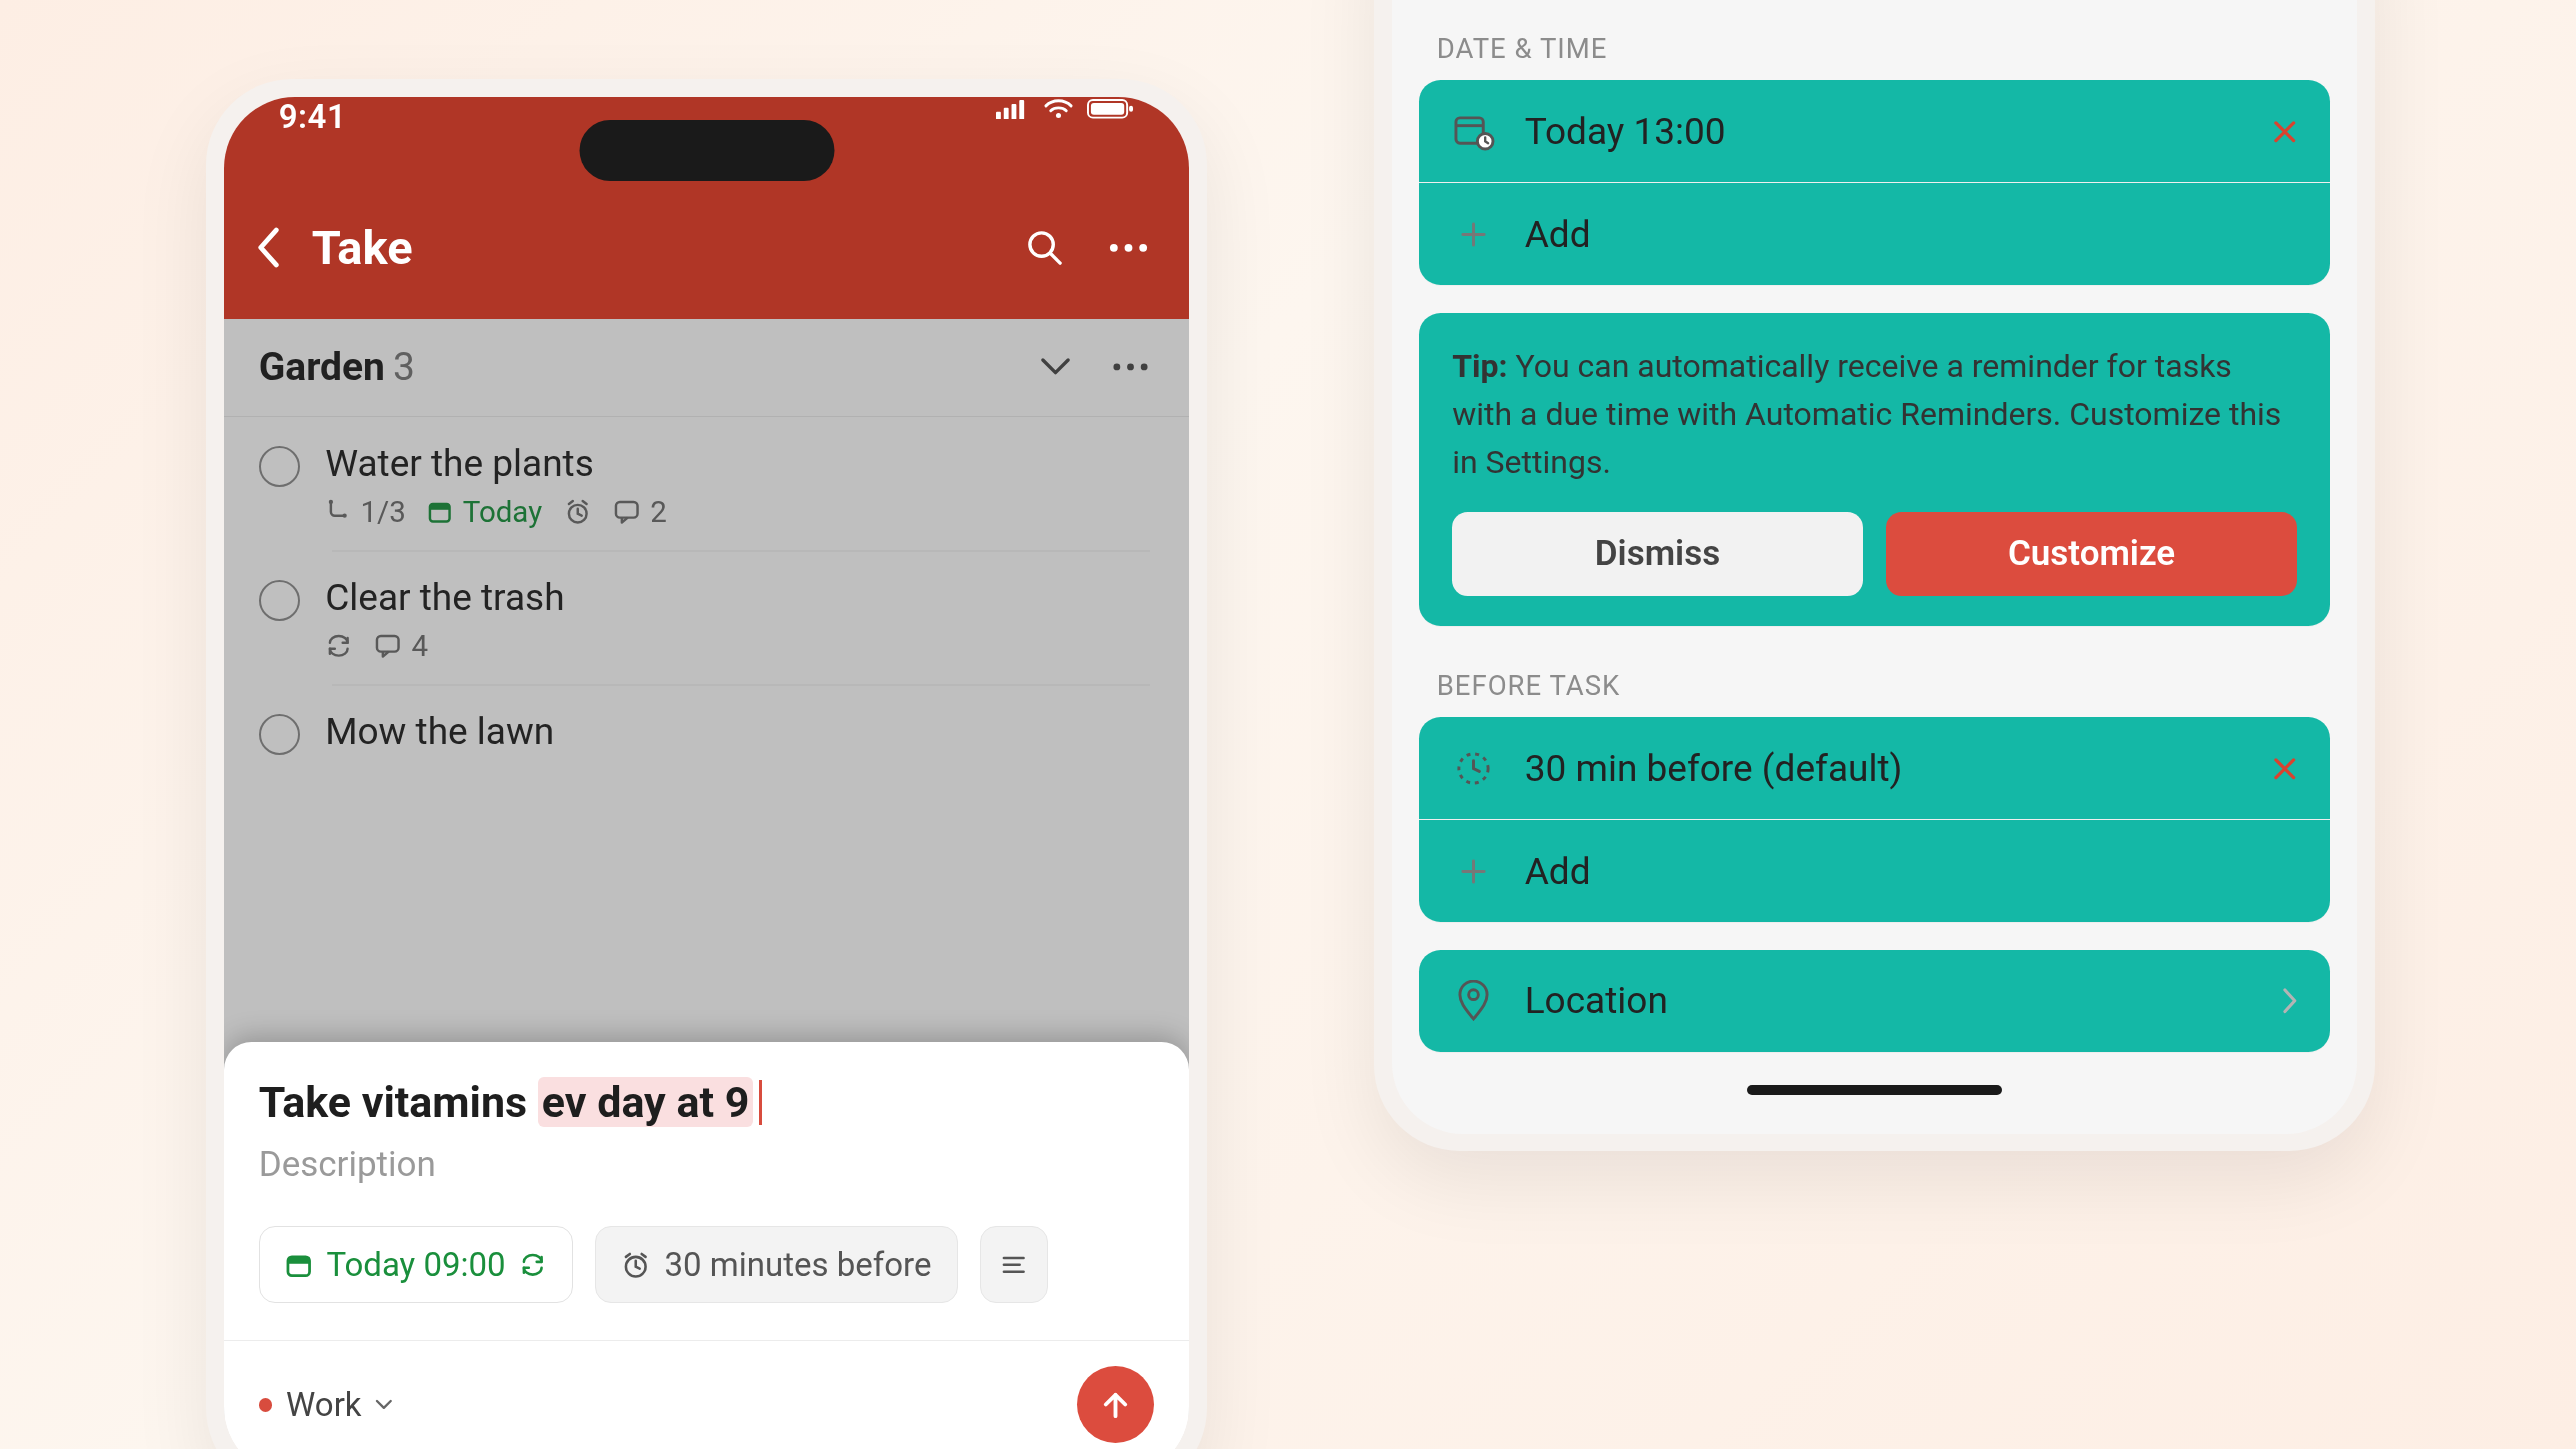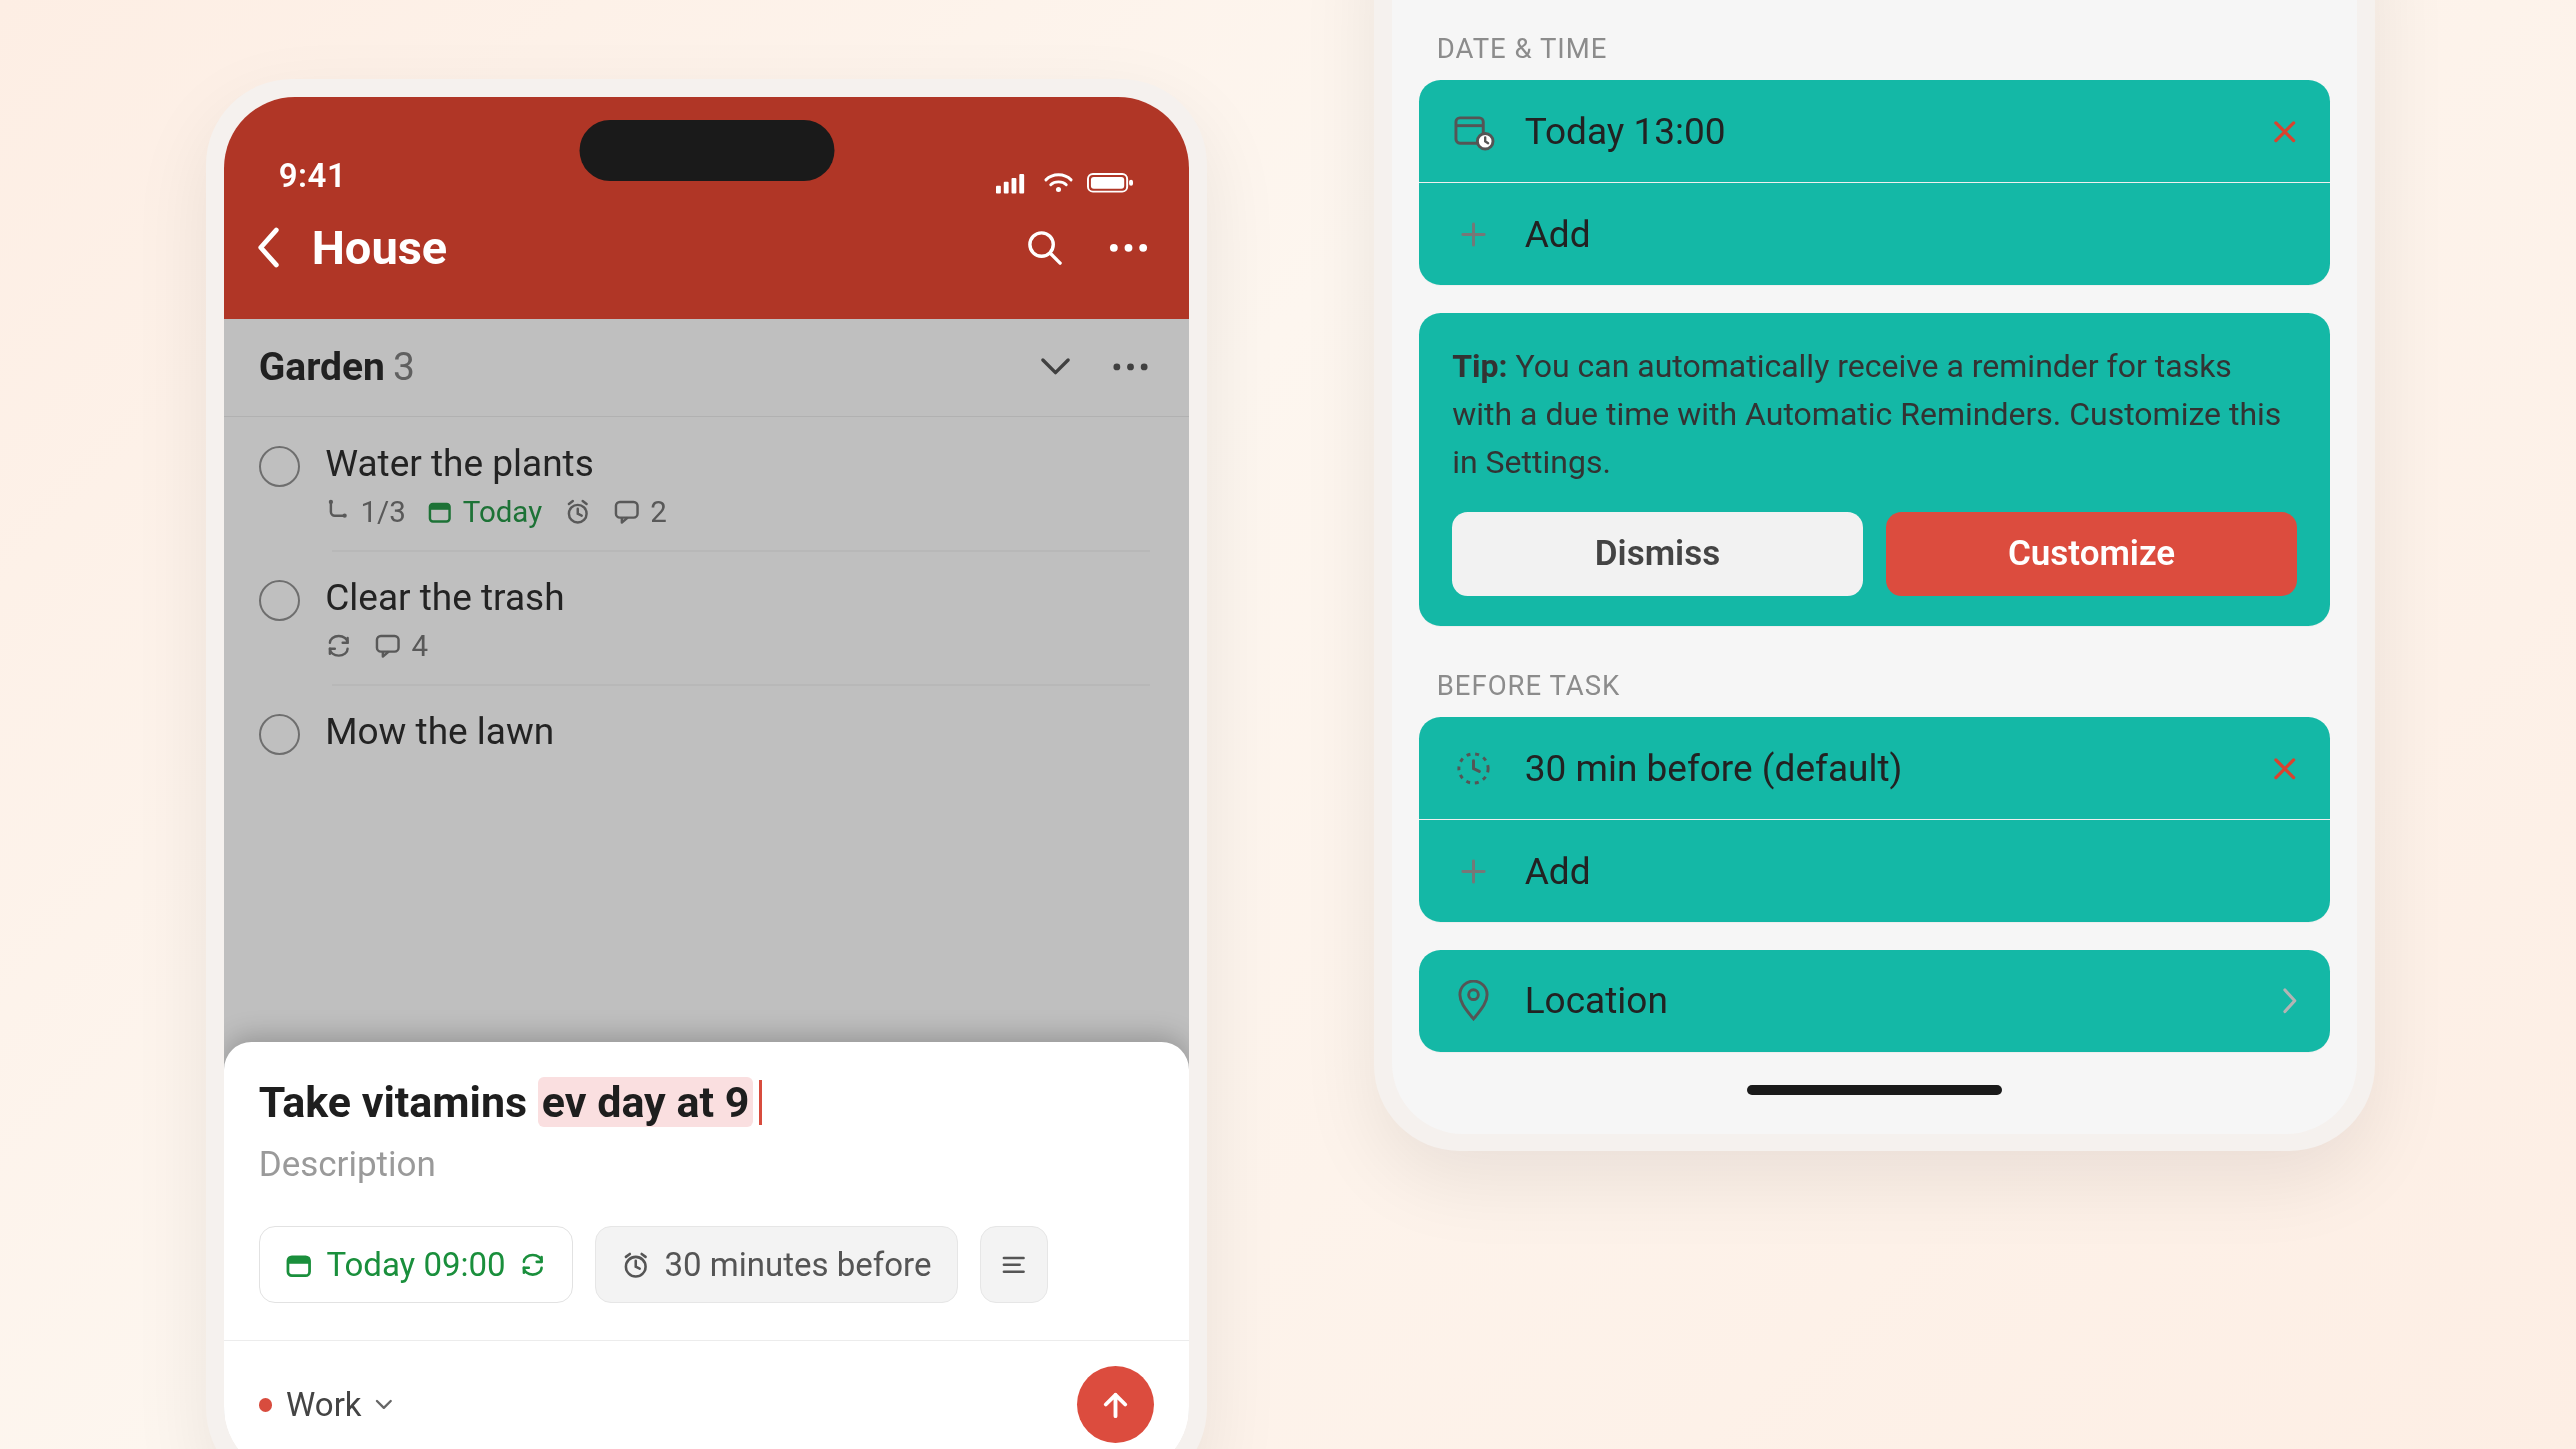--- a/index.html
+++ b/index.html
@@ -32,21 +32,21 @@
     border-radius: 71px;
     overflow: hidden;
     background: #fff;
   }
 
   
   .statusbar {
     height: 98px;
     background: #b03626;
     display: flex;
-    align-items: flex-end;
+    align-items: flex-start;
     justify-content: space-between;
     padding: 0 55px;
     color: #fff;
   }
   .statusbar .time { font-weight: 600; font-size: 33px; letter-spacing: 0.5px; }
   .statusbar .right-icons { display:flex; gap:13.7px; align-items:center; }
   .notch {
     position:absolute; top:23.6px; left:50%; transform:translateX(-50%);
     width: 255px; height: 61px; background:#1a1a1a; border-radius: 39px;
   }
@@ -224,21 +224,21 @@
         </div>
       </div>
 
       <div class="navbar">
         <div class="nb-left">
           <span>
             <svg width="31" height="43" viewBox="0 0 32 44">
                 <path d="M24 4 L8 22 L24 40" fill="none" stroke="#fff" stroke-width="5" stroke-linecap="round" stroke-linejoin="round"></path>
               </svg>
           </span>
-          <span class="title">House</span>
+          <span class="title">Take</span>
         </div>
         <div class="nb-right">
           <span>
             <svg width="39" height="39" viewBox="0 0 40 40">
                 <circle cx="17" cy="17" r="12" fill="none" stroke="#fff" stroke-width="3.5"></circle>
                 <line x1="27" y1="27" x2="36" y2="36" stroke="#fff" stroke-width="3.5" stroke-linecap="round"></line>
               </svg>
           </span>
           <span>
             <svg width="43" height="13.7" viewBox="0 0 44 14">

